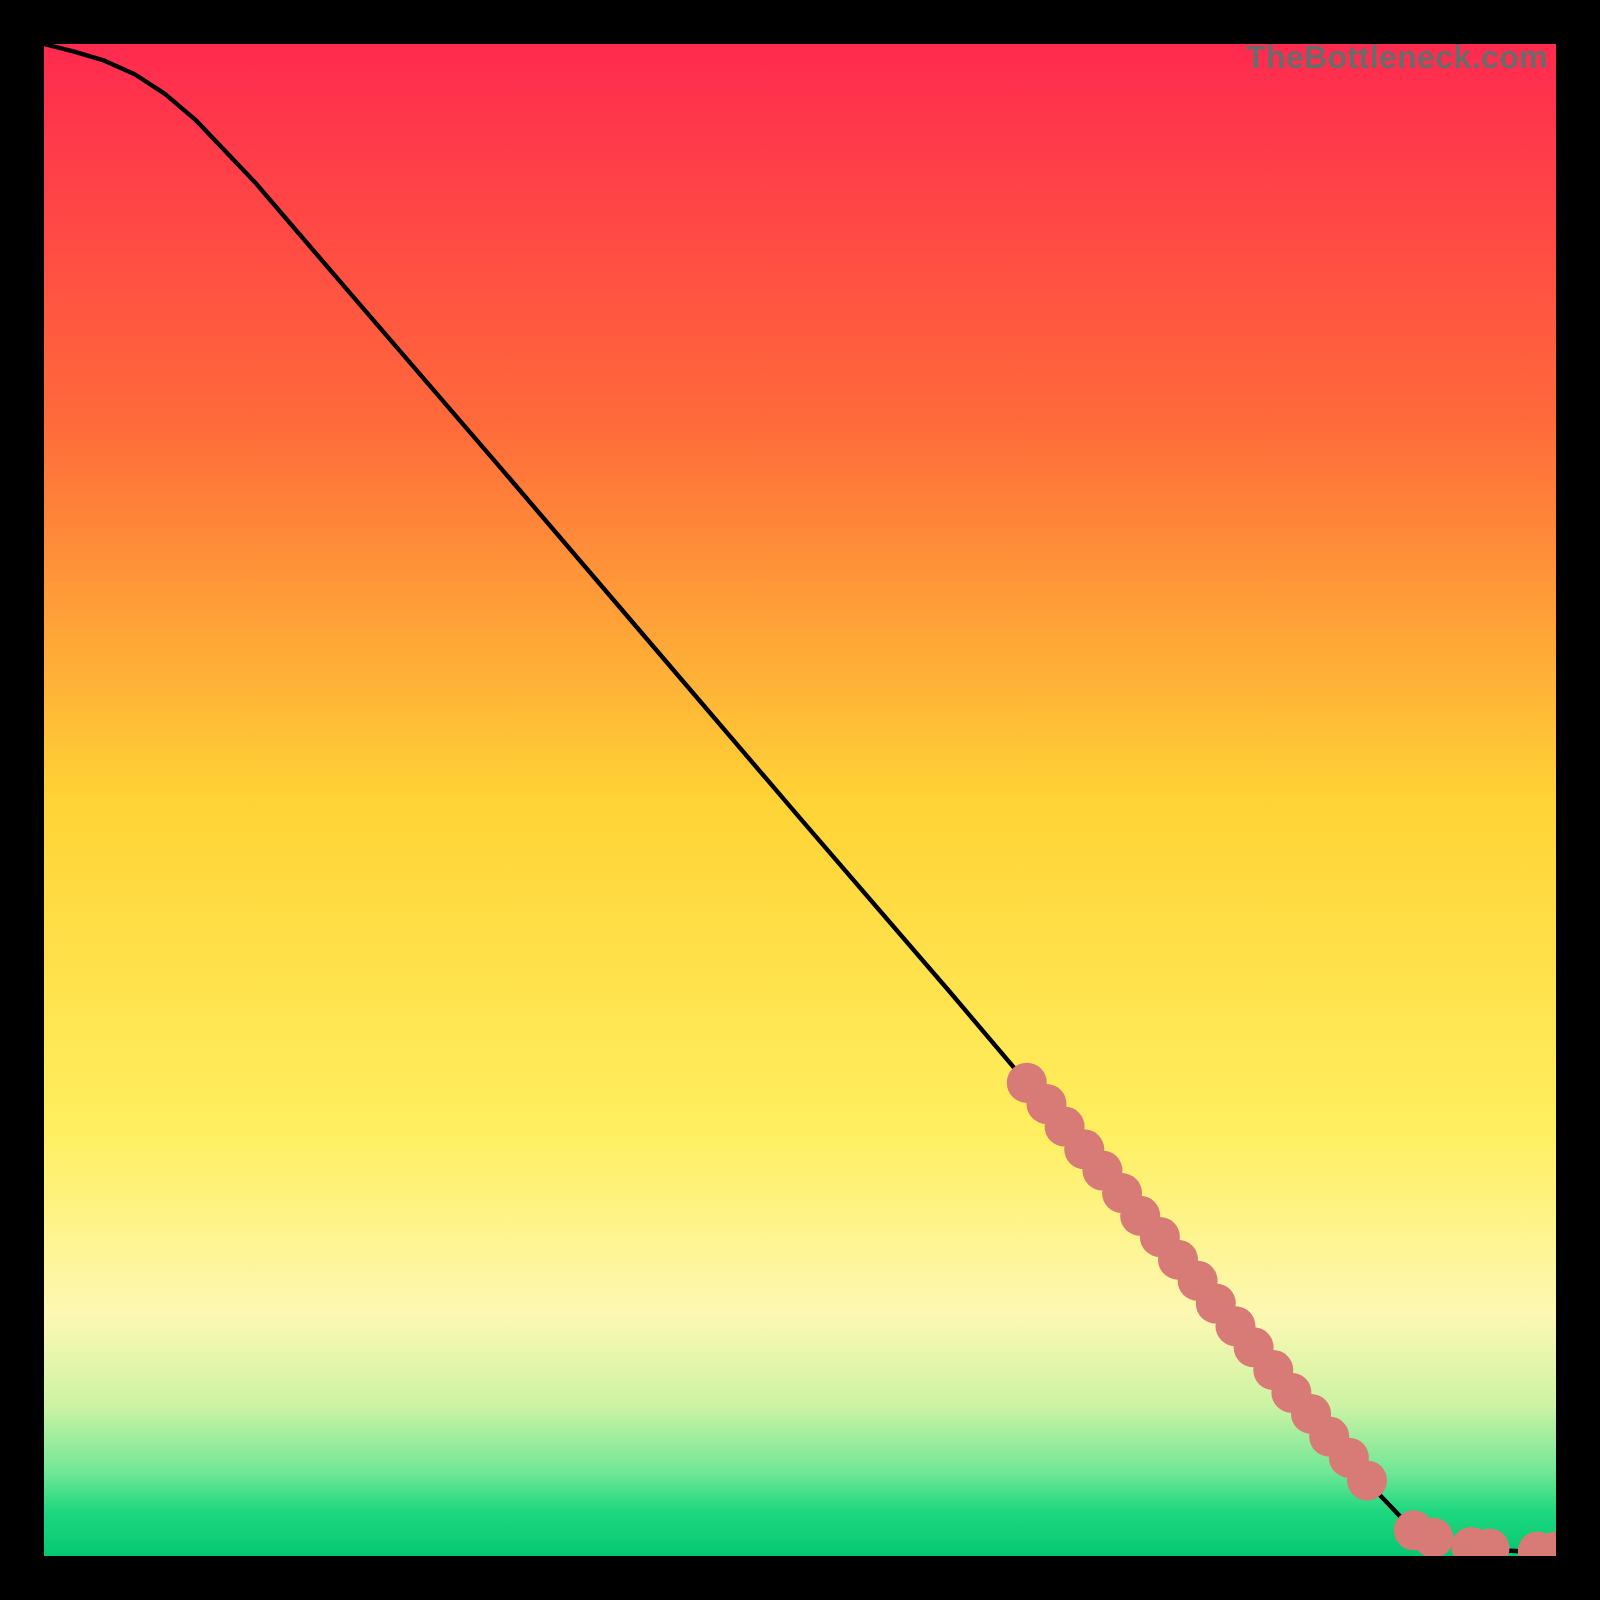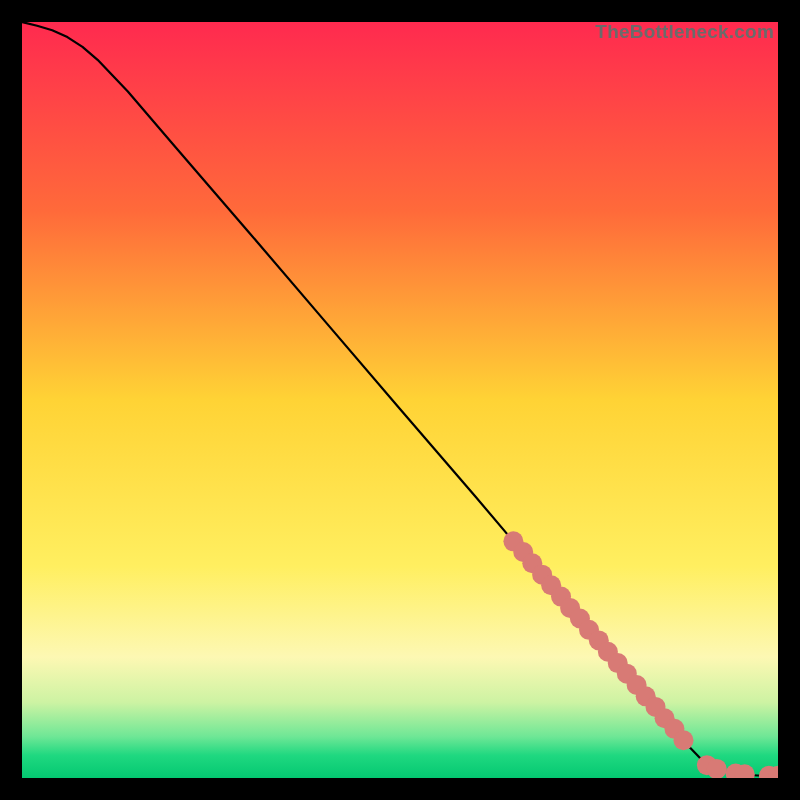--- a/index.html
+++ b/index.html
@@ -22,21 +22,21 @@
     left: 0;
     top: 0;
     width: 756px;
     height: 756px;
   }
   .watermark {
     position: absolute;
     top: 0px;
     right: 4px;
     font-family: Arial, Helvetica, sans-serif;
-    font-size: 19px;
+    font-size: 16px;
     font-weight: 600;
     color: #6b6b6b;
     letter-spacing: 0.2px;
     line-height: 1;
   }
   svg { display: block; }
 </style>
 </head>
 <body>
 

